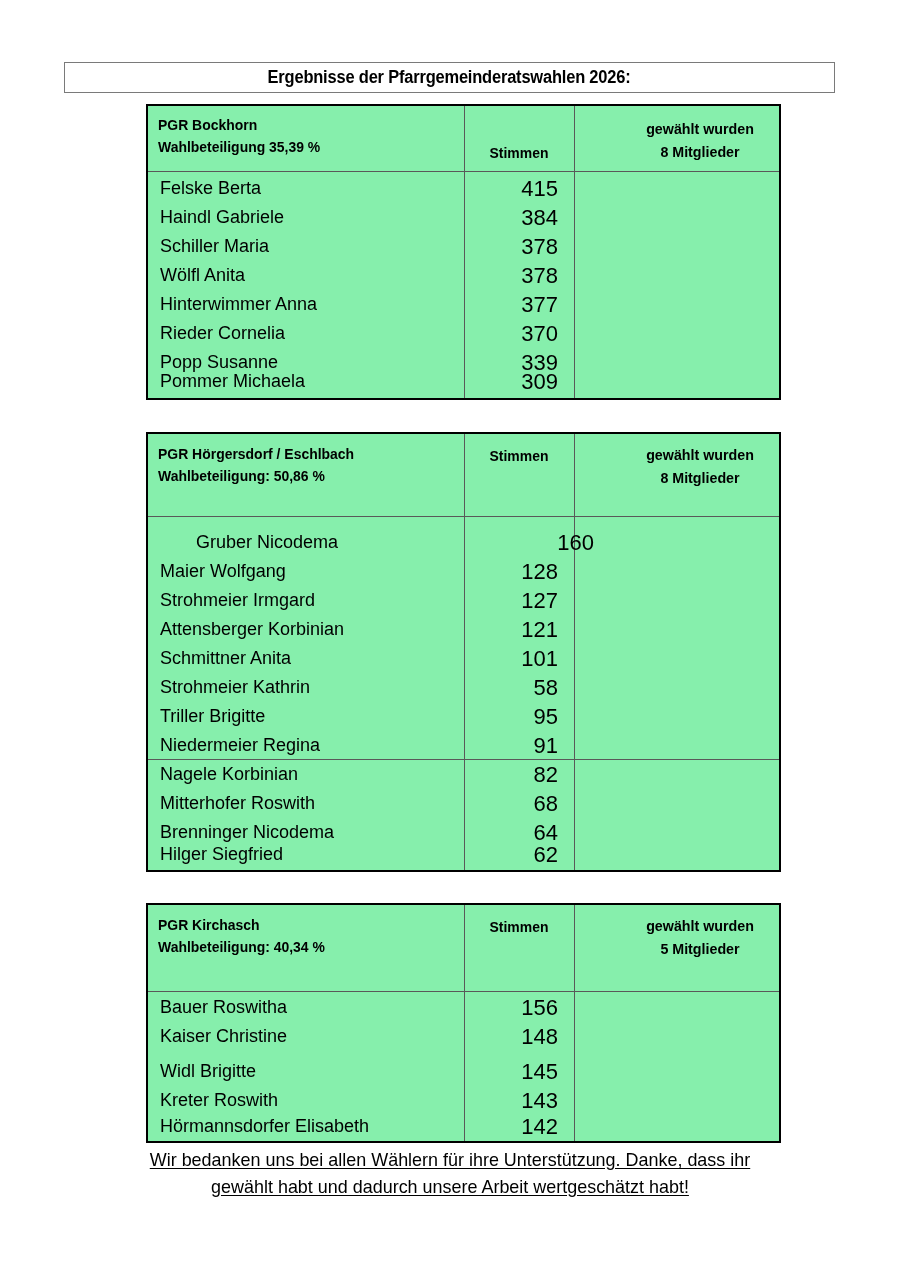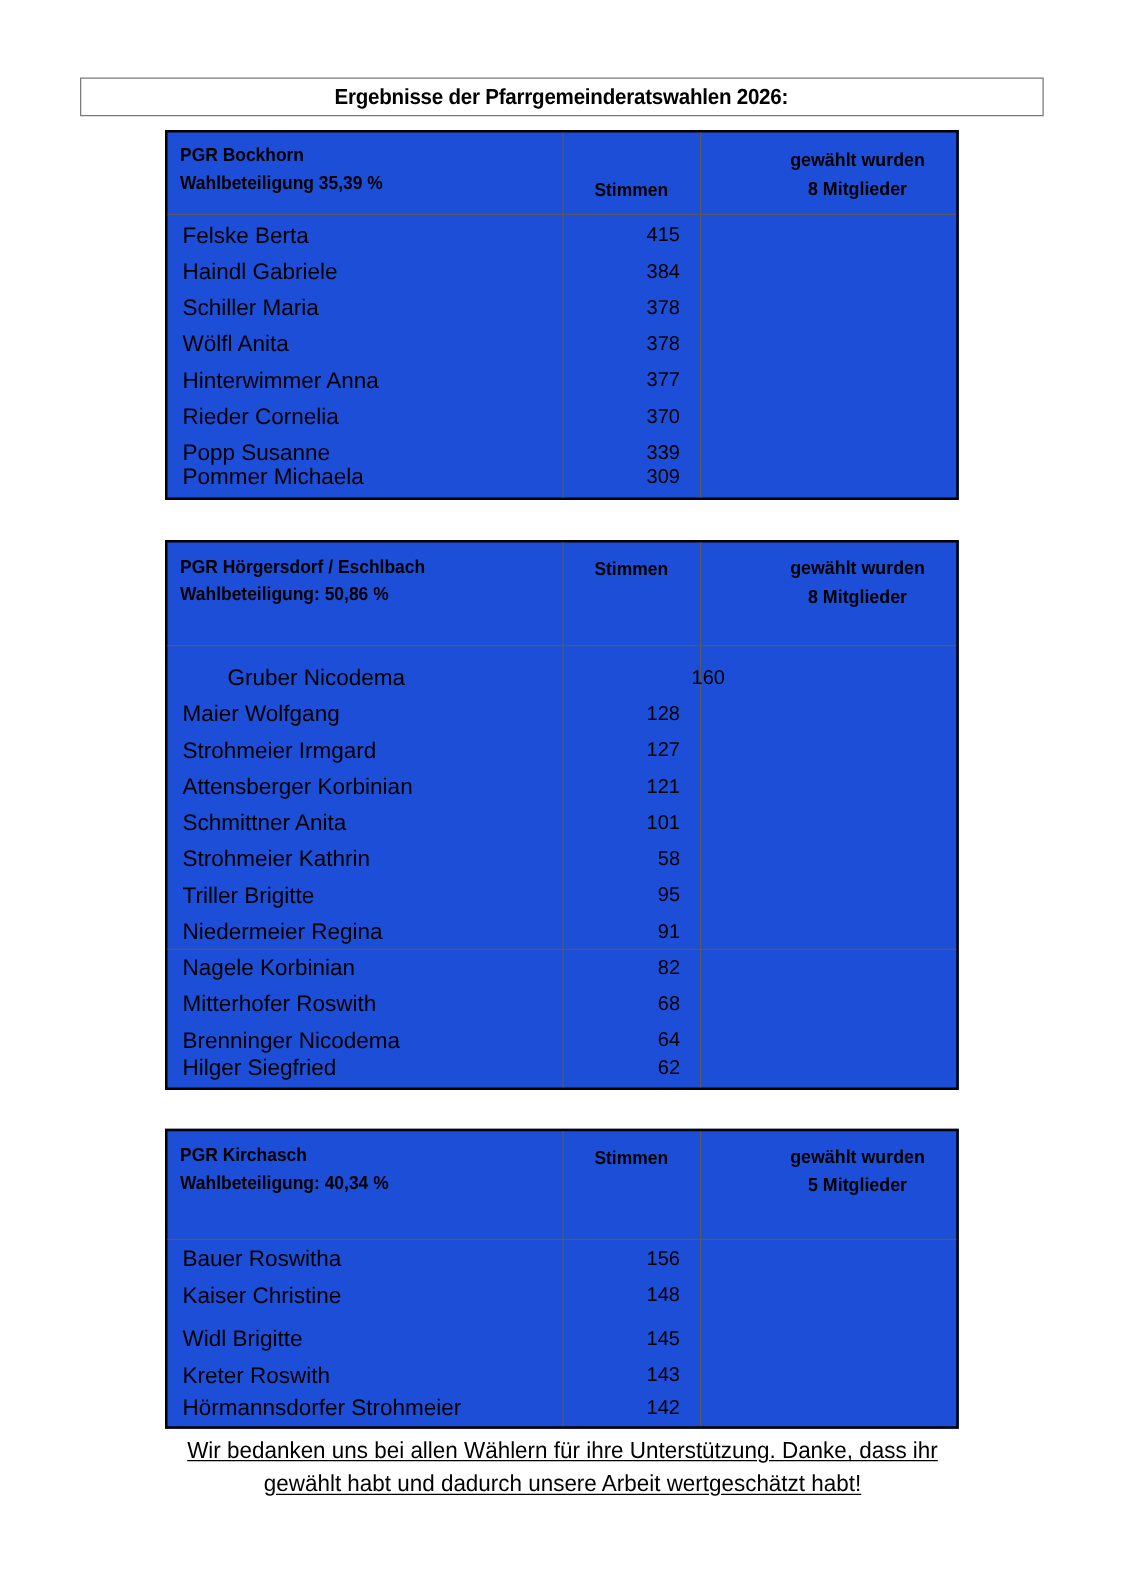--- a/index.html
+++ b/index.html
@@ -41,25 +41,25 @@
     font-weight: bold;
     letter-spacing: -0.2px;
     transform: scaleX(0.94);
     transform-origin: center;
     white-space: nowrap;
   }
 
   
   .tbl {
     position: absolute;
-    left: 132px;
+    left: 146px;
     width: 635px;
     box-sizing: border-box;
     border: 2.5px solid #000000;
-    background: #1d4ed8;
+    background: #86efac;
   }
   .tbl-inner {
     position: relative;
     width: 100%;
     height: 100%;
     box-sizing: border-box;
   }
 
   
   .vrule {
@@ -139,21 +139,21 @@
     white-space: nowrap;
   }
   .row .vt {
     position: absolute;
     left: 316px;
     width: 110px;
     top: 0;
     text-align: right;
     padding-right: 16px;
     box-sizing: border-box;
-    font-size: 16px;
+    font-size: 22px;
     line-height: 29px;
   }
 
   
   .footer {
     position: absolute;
     left: 70px;
     top: 1146px;
     width: 760px;
     text-align: center;
@@ -332,21 +332,21 @@
       </div>
       <div class="row" style="top:152px;">
         <span class="nm">Widl Brigitte</span>
         <span class="vt">145</span>
       </div>
       <div class="row" style="top:181px;">
         <span class="nm">Kreter Roswith</span>
         <span class="vt">143</span>
       </div>
       <div class="row" style="top:207px;">
-        <span class="nm">Hörmannsdorfer Strohmeier</span>
+        <span class="nm">Hörmannsdorfer Elisabeth</span>
         <span class="vt">142</span>
       </div>
     </div>
   </div>
 
   <div class="footer">
     <div><span>Wir bedanken uns bei allen Wählern für ihre Unterstützung. Danke, dass ihr</span></div>
     <div><span>gewählt habt und dadurch unsere Arbeit wertgeschätzt habt!</span></div>
   </div>
 

